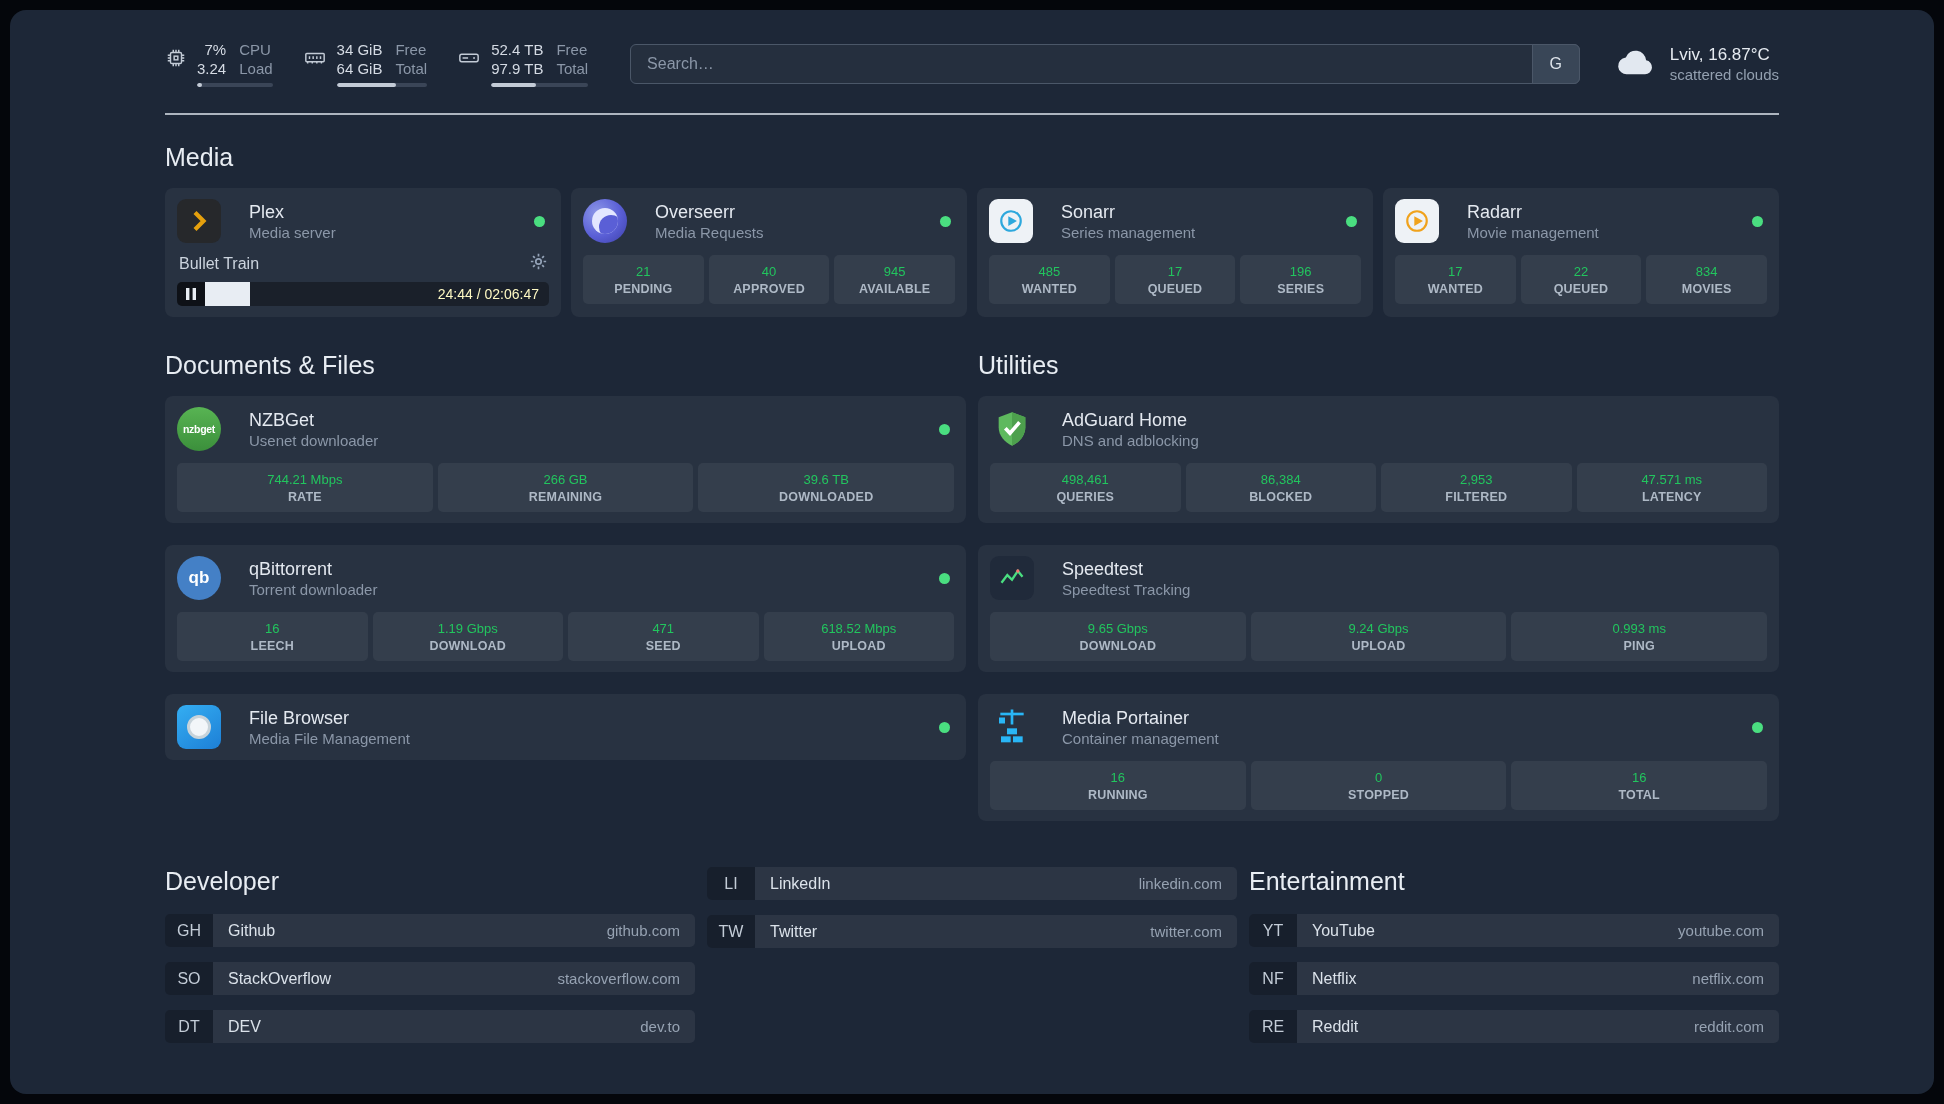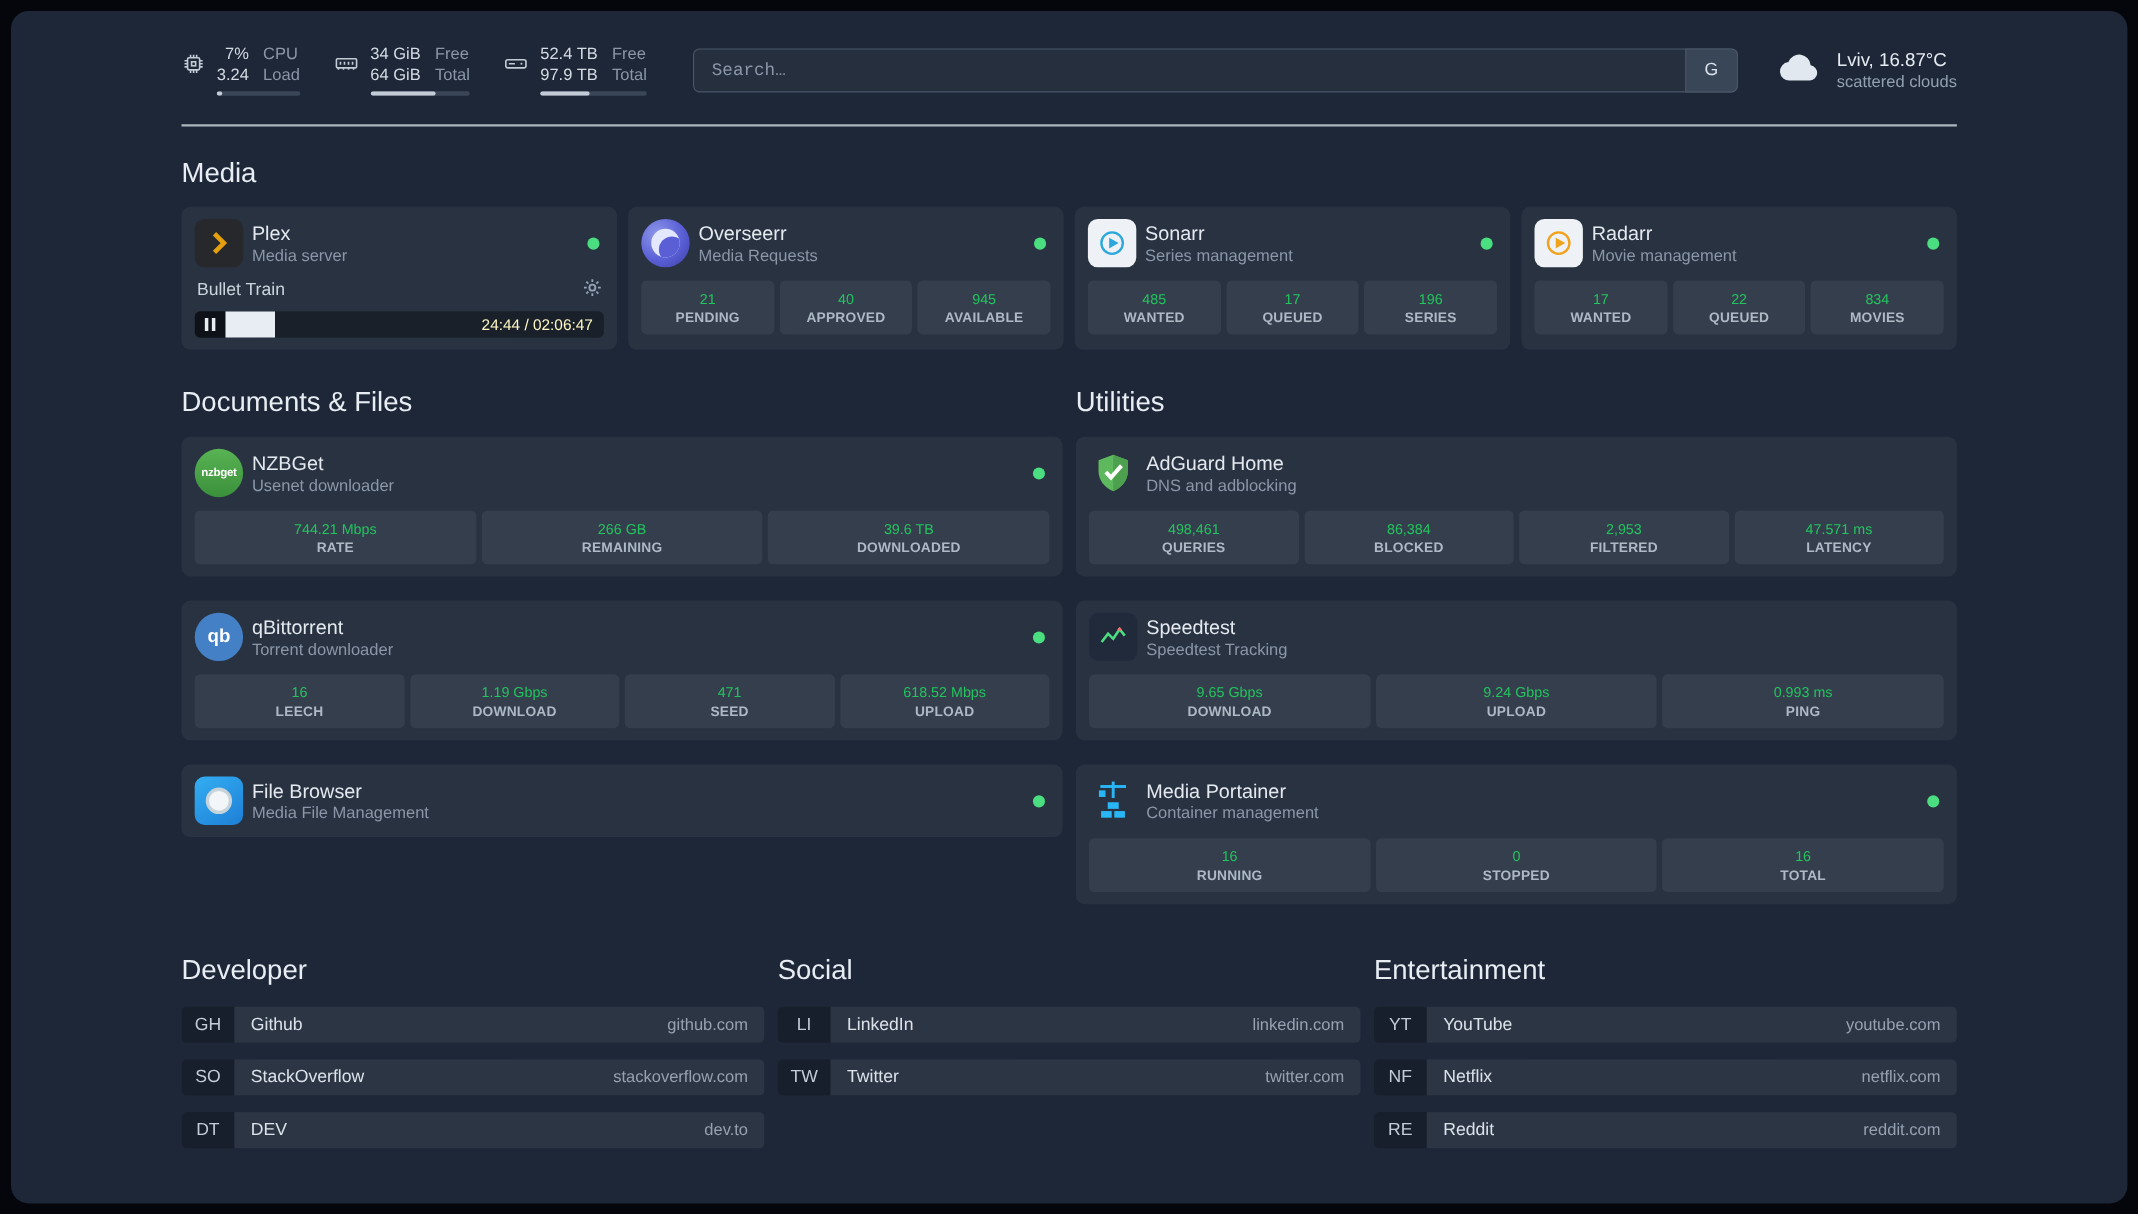--- a/index.html
+++ b/index.html
@@ -13,37 +13,37 @@
   .resources { display: flex; gap: 30px; }
   .resource { display: flex; align-items: flex-start; gap: 10px; }
   .res-icon { margin-top: 7px; }
   .res-cols { display: flex; gap: 13px; }
   .res-vals div { font-size: 15px; line-height: 19px; color: #d5dbe4; text-align: right; }
   .res-labs div { font-size: 15px; line-height: 19px; color: #8b97a8; }
   .res-bar { margin-top: 5px; height: 4px; border-radius: 2px; background: #3a4557; overflow: hidden; }
   .res-fill { height: 100%; background: #c3cbd6; border-radius: 2px; }
 
   .search-wrap { flex: 1; margin: 0 36px 0 42px; position: relative; }
-  .search-input { width: 100%; height: 40px; background: rgba(255,255,255,0.04); border: 1px solid #4b5768; border-radius: 6px; color: #e2e8f0; font-size: 16px; padding: 0 46px 0 16px; outline: none; font-family: Liberation Mono, monospace; }
+  .search-input { width: 100%; height: 40px; background: rgba(255,255,255,0.04); border: 1px solid #4b5768; border-radius: 6px; color: #e2e8f0; font-size: 16px; padding: 0 46px 0 16px; outline: none; font-family: Liberation Sans, sans-serif; }
   .search-input::placeholder { color: #8b97a8; }
   .search-btn { position: absolute; right: 0; top: 0; height: 100%; width: 48px; background: #394657; border: 1px solid #4b5768; border-radius: 0 6px 6px 0; color: #dde3ea; font-size: 16px; display: flex; align-items: center; justify-content: center; cursor: pointer; }
 
   .weather { display: flex; align-items: center; gap: 12px; }
   .weather-line1 { font-size: 17px; color: #e6ebf1; line-height: 21px; }
   .weather-line2 { font-size: 15px; color: #93a0b0; line-height: 19px; }
 
   .divider { margin-top: 26px; border-bottom: 2px solid rgba(222,229,238,0.75); }
 
   
   .section-title { font-size: 25px; font-weight: 500; color: #e8edf3; }
   .media-title { margin-top: 28px; }
   .media-row { margin-top: 16px; display: grid; grid-template-columns: repeat(4, 1fr); gap: 10px; }
 
   .card { background: rgba(255,255,255,0.05); border-radius: 8px; padding: 11px 12px; }
-  .card-header { display: flex; align-items: center; gap: 8px; }
+  .card-header { display: flex; align-items: center; gap: 28px; }
   .svc-text { flex: 1; }
   .svc-icon { width: 44px; height: 44px; border-radius: 9px; display: flex; align-items: center; justify-content: center; flex-shrink: 0; position: relative; }
   .svc-name { font-size: 18px; color: #e4e9f0; font-weight: 500; line-height: 22px; }
   .svc-desc { font-size: 15px; color: #8b97a8; line-height: 19px; }
   .dot { width: 11px; height: 11px; border-radius: 50%; background: #4ade80; margin-right: 4px; flex-shrink: 0; }
 
   .stats-row { display: flex; gap: 5px; margin-top: 12px; }
   .stat { flex: 1; background: rgba(255,255,255,0.06); border-radius: 5px; text-align: center; padding: 9px 4px 8px; }
   .stat-value { font-size: 13px; color: #22c55e; }
   .stat-label { font-size: 12.5px; font-weight: 700; color: #aeb9c6; margin-top: 3px; letter-spacing: .2px; }
@@ -515,21 +515,20 @@
         <div class="bm-row">
           <div class="bm-abbr">DT</div>
           <div class="bm-bar">
             <span class="bm-name">DEV</span>
             <span class="bm-domain">dev.to</span>
           </div>
         </div>
       </div>
 
       <div class="bm-group">
-        <div class="section-title">Social</div>
         <div class="bm-row">
           <div class="bm-abbr">LI</div>
           <div class="bm-bar">
             <span class="bm-name">LinkedIn</span>
             <span class="bm-domain">linkedin.com</span>
           </div>
         </div>
         <div class="bm-row">
           <div class="bm-abbr">TW</div>
           <div class="bm-bar">

